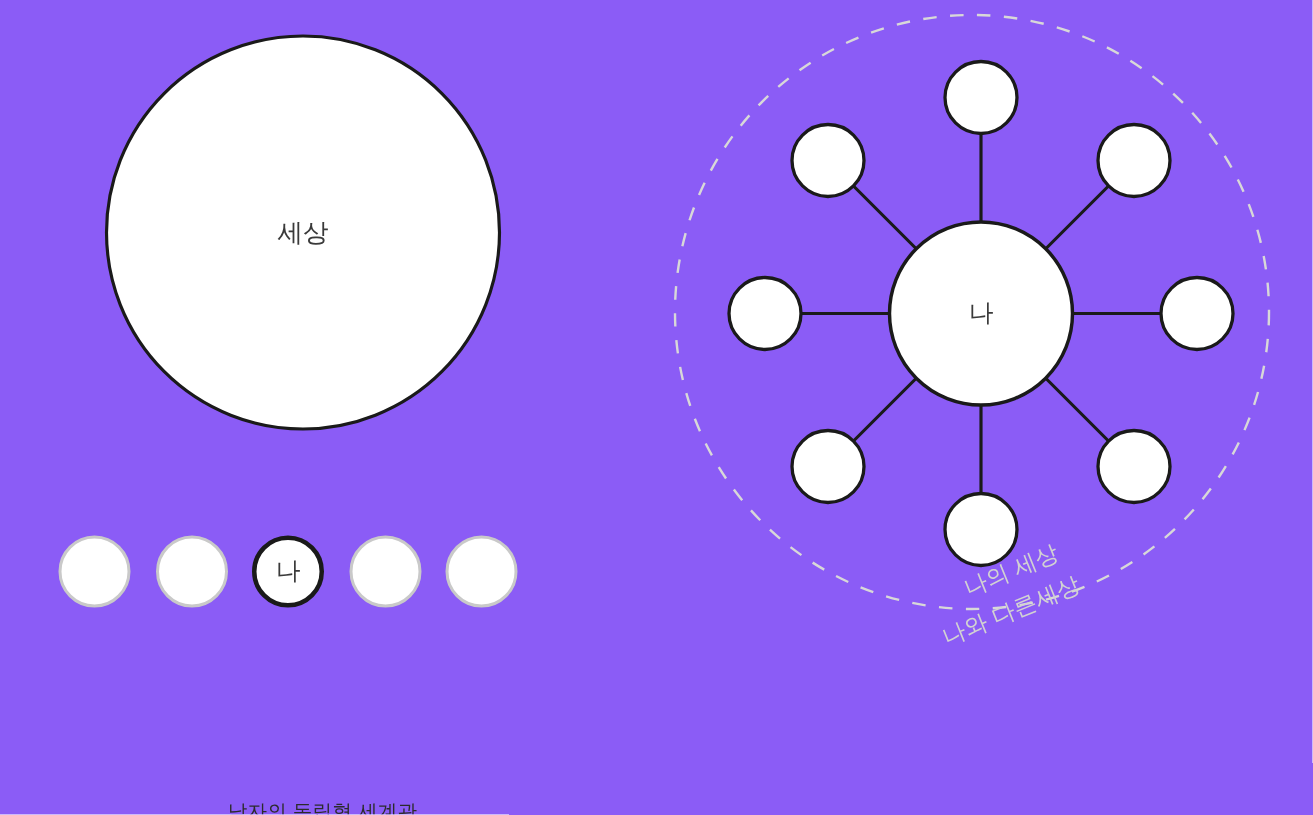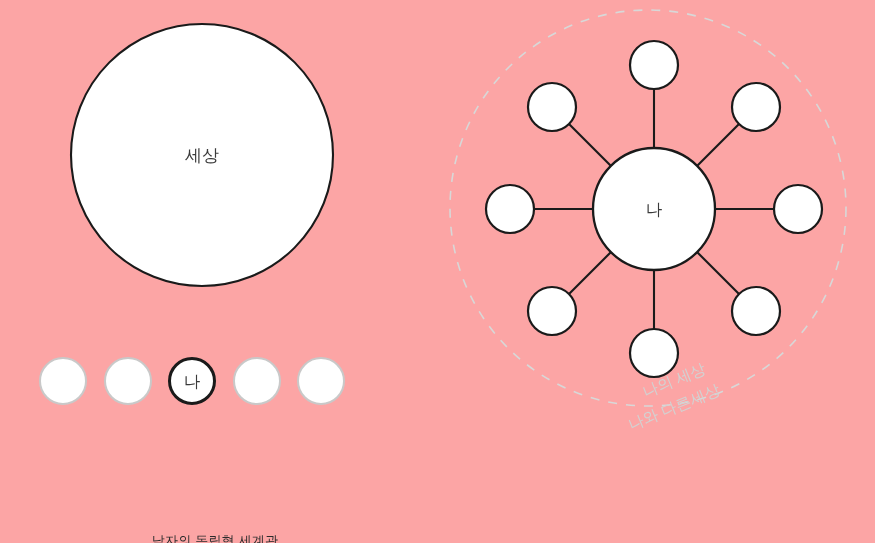--- a/index.html
+++ b/index.html
@@ -7,21 +7,21 @@
     padding: 0;
     background: #ffffff;
   }
   body {
     font-family: "Liberation Sans", "DejaVu Sans", sans-serif;
   }
   #canvas {
     position: relative;
     width: 875px;
     height: 543px;
-    background: #fca5a5;
+    background: #8b5cf6;
     overflow: hidden;
     text-decoration: underline;
   }
   .panel {
     position: absolute;
     top: 0;
     height: 543px;
   }
   #panel-left  { left: 0px;   width: 430px; }
   #panel-right { left: 430px; width: 445px; }

